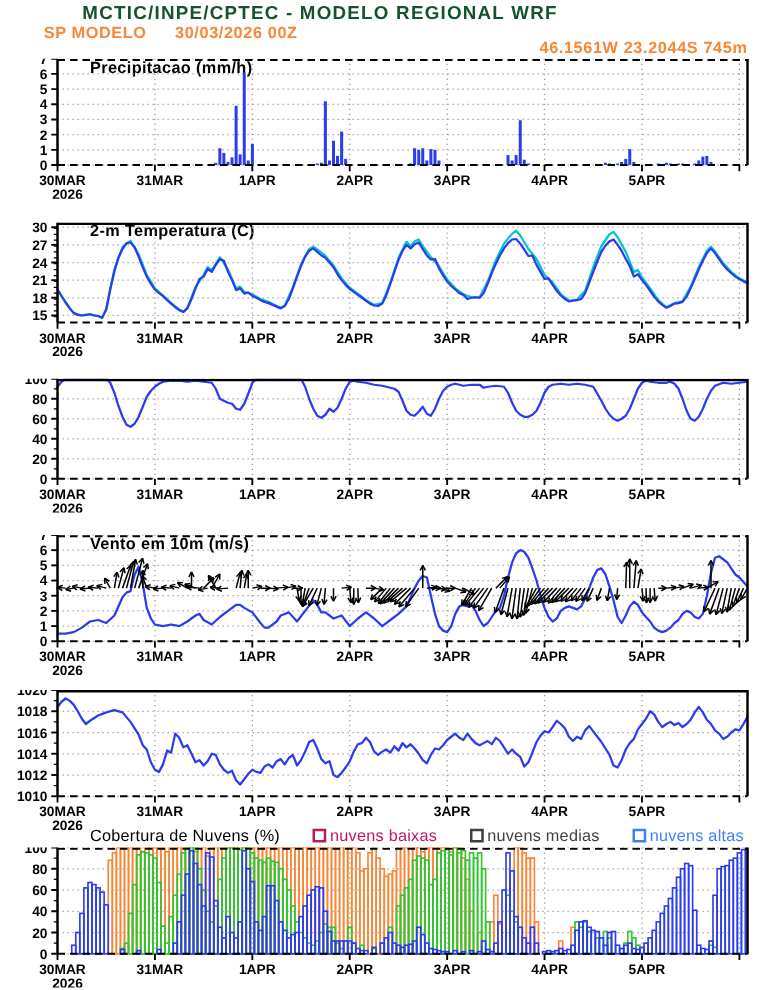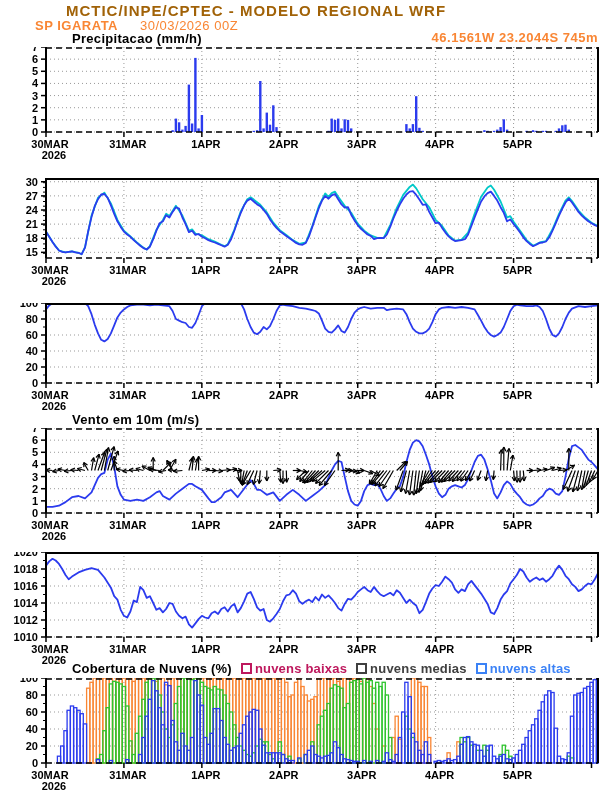--- a/index.html
+++ b/index.html
@@ -1,46 +1,47 @@
 <!DOCTYPE html>
 <html><head>
 <meta charset="utf-8">
 <style>
   html,body{margin:0;padding:0;background:#fff;}
   #page{position:relative;width:612px;height:792px;background:#fff;overflow:hidden;
         font-family:"Liberation Sans",sans-serif;}
   .hdr-title{position:absolute;top:2px;left:0;width:512px;text-align:center;
-             font-size:15px;font-weight:bold;letter-spacing:1px;color:#a16207;}
+             font-size:15px;font-weight:bold;letter-spacing:1px;color:#14532d;}
   .hdr-sub{position:absolute;top:18px;left:35px;font-size:13px;font-weight:bold;
            letter-spacing:.5px;color:#f98634;}
-  .hdr-run{position:absolute;top:18px;left:140px;font-size:13px;font-weight:normal;
+  .hdr-run{position:absolute;top:18px;left:140px;font-size:13px;font-weight:bold;
            letter-spacing:.5px;color:#f98634;text-align:center;}
   .hdr-loc{position:absolute;top:30px;right:14px;font-size:13px;font-weight:bold;
            letter-spacing:.5px;color:#f98634;}
   .ptitle{position:absolute;left:72px;font-size:13px;font-weight:bold;color:#000;
-          letter-spacing:.3px;white-space:nowrap;}
+          letter-spacing:.3px;white-space:nowrap;margin-top:15px;}
   .plegend-cyan{position:absolute;right:14px;font-size:13px;font-weight:bold;
                 color:#00c8c8;letter-spacing:.3px;}
-  .cloud-row{position:absolute;left:72px;display:flex;gap:9px;align-items:flex-end;
-             font-size:13px;font-weight:bold;letter-spacing:.2px;white-space:nowrap;}
+  .cloud-row{position:absolute;left:72px;display:flex;gap:26px;align-items:flex-end;
+             font-size:13px;font-weight:normal;letter-spacing:.2px;white-space:nowrap;}
   .sw{display:inline-block;width:7px;height:7px;border:2px solid currentColor;
       background:#fff;margin-right:3px;vertical-align:-1px;}
   .c-blue{color:#be185d}.c-green{color:#404040}.c-orange{color:#3b82f6}
   svg{position:absolute;left:0;}
 </style>
 </head>
 <body>
 
 <div id="page">
   <div class="hdr-title">MCTIC/INPE/CPTEC - MODELO REGIONAL WRF</div>
-  <div class="hdr-sub">SP IGARATA</div>
+  <div class="hdr-sub">SP MODELO</div>
   <div class="hdr-run">30/03/2026 00Z</div>
   <div class="hdr-loc">46.1561W 23.2044S 745m</div>
 
   <div class="ptitle" style="top:31px">Precipitacao (mm/h)</div>
+  <div class="ptitle" style="top:162px">2-m Temperatura (C)</div>
   <div class="ptitle" style="top:412px">Vento em 10m (m/s)</div>
 
   <div class="cloud-row" style="top:661px">
     <span>Cobertura de Nuvens (%)</span>
     <span class="c-blue"><span class="sw"></span><span>nuvens baixas</span></span>
     <span class="c-green"><span class="sw"></span><span>nuvens medias</span></span>
     <span class="c-orange"><span class="sw"></span><span>nuvens altas</span></span>
   </div>
 
   <svg id="panel-0" style="top:47px" width="612" height="112">

